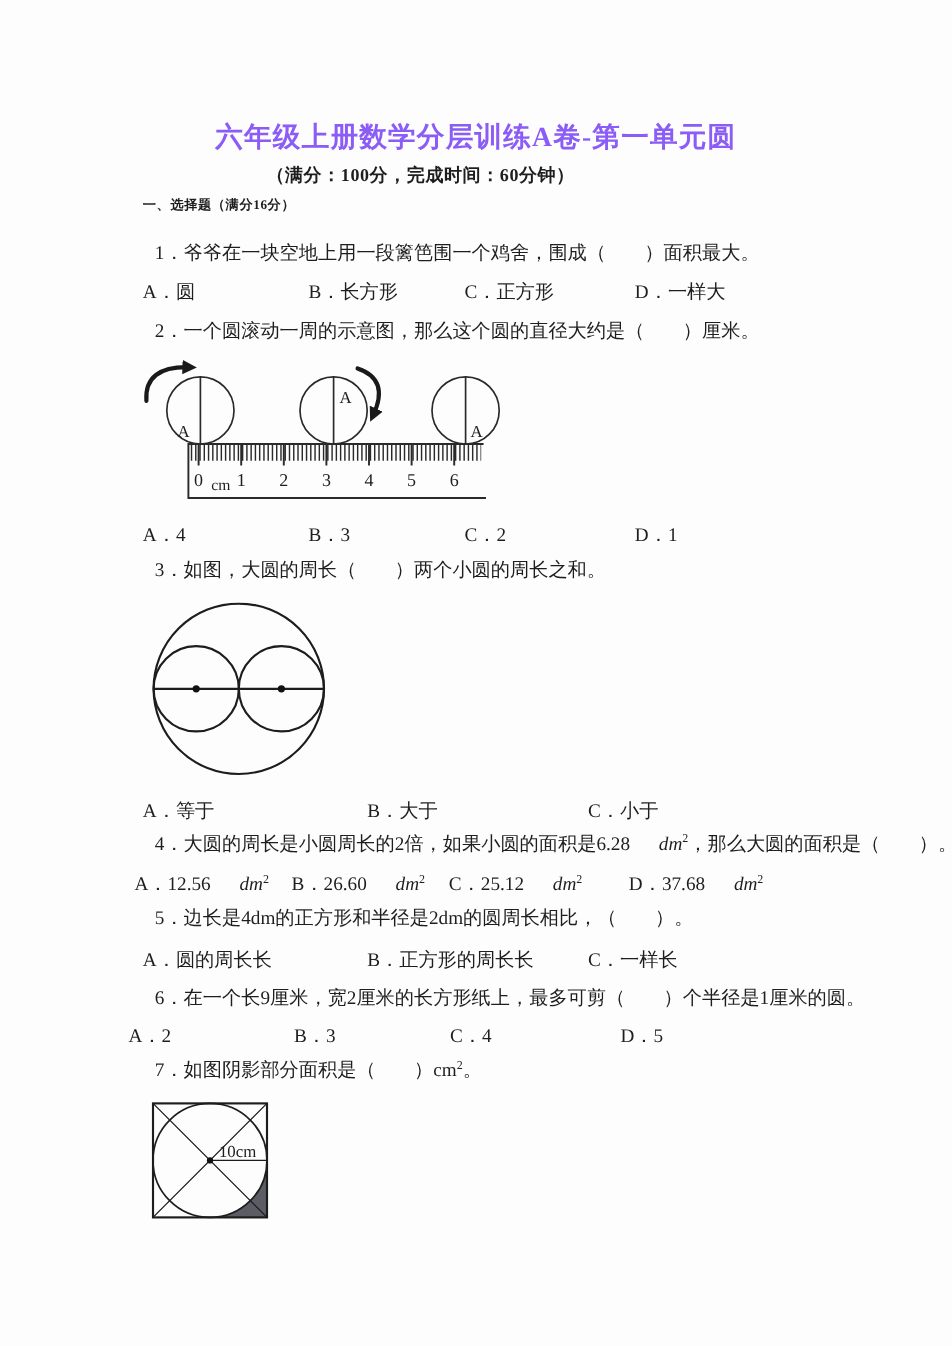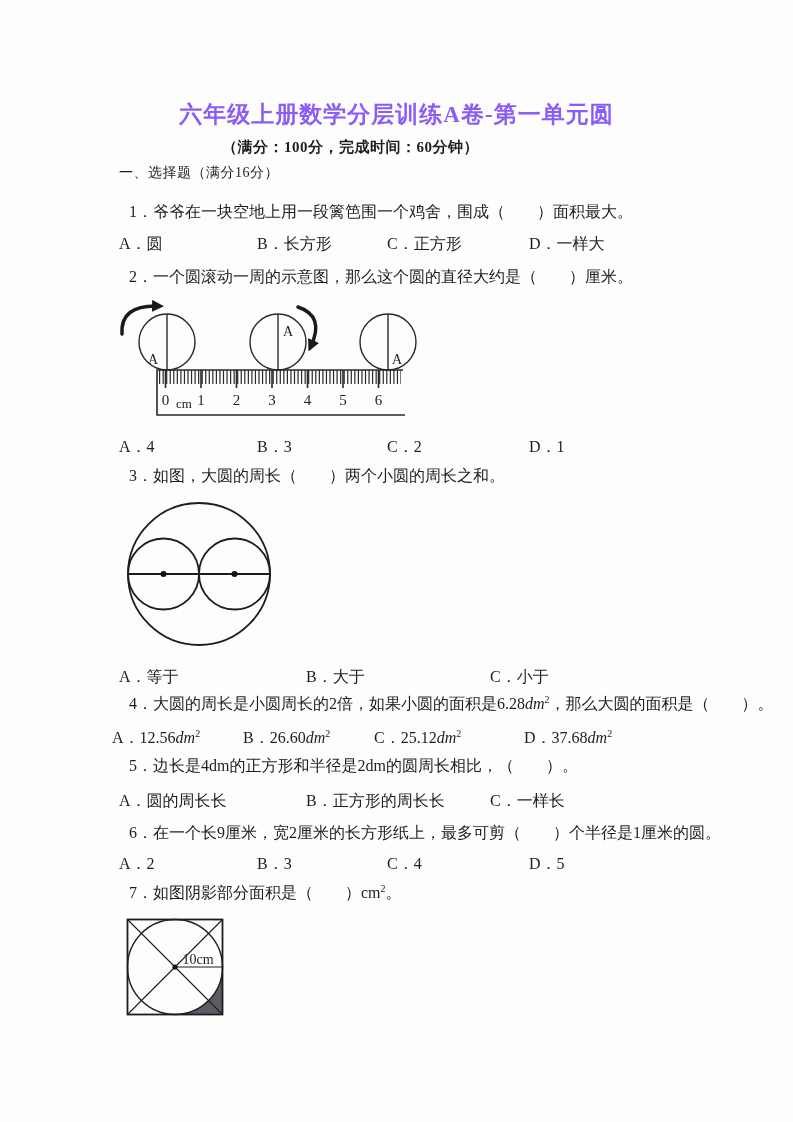--- a/index.html
+++ b/index.html
@@ -15,32 +15,32 @@
   .abs { position: absolute; white-space: nowrap; line-height: 1.15; }
   .title {
     left: 0; width: 793px; text-align: center;
     font-size: 23px; font-weight: bold; letter-spacing: 1px;
     color: #8b5cf6;
   }
   .subtitle {
     left: 0; width: 701px; text-align: center;
     font-size: 15px; font-weight: bold; letter-spacing: .5px;
   }
-  .heading { font-size: 14px; font-weight: normal; letter-spacing: .5px; }
+  .heading { font-size: 11px; font-weight: bold; letter-spacing: .5px; }
   .qtext { font-size: 16px; }
   .opts { display: flex; font-size: 16px; }
   .c1-4 { display: inline-block; width: 138px; }
   .c2-4 { display: inline-block; width: 130px; }
   .c3-4 { display: inline-block; width: 142px; }
   .c1-4m { display: inline-block; width: 131px; }
   .c2-4m { display: inline-block; width: 131px; }
   .c3-4m { display: inline-block; width: 150px; }
   .c1-3 { display: inline-block; width: 187px; }
   .c2-3 { display: inline-block; width: 184px; }
-  .it { font-style: italic; }
+  .it { font-style: italic; margin-left: 24px; }
   sup { font-size: 10px; line-height: 0; vertical-align: super; }
   svg text { font-family: "Liberation Serif", "DejaVu Serif", serif; fill: #1e1e1e; }
 </style>
 </head>
 <body>
 
 <div>
 
   <div class="abs title" style="top:102px">六年级上册数学分层训练A卷-第一单元圆</div>
   <div class="abs subtitle" style="top:139px">（满分：100分，完成时间：60分钟）</div>
@@ -133,21 +133,21 @@
   </div>
 
   <div class="abs qtext" style="left:129px; top:757px"><span>5．</span><span>边长是4dm的正方形和半径是2dm的圆周长相比，（　　）。</span></div>
   <div class="abs opts" style="left:119px; top:792px">
     <span class="c1-3"><span>A．</span><span>圆的周长长</span></span>
     <span class="c2-3"><span>B．</span><span>正方形的周长长</span></span>
     <span><span>C．</span><span>一样长</span></span>
   </div>
 
   <div class="abs qtext" style="left:129px; top:824px"><span>6．</span><span>在一个长9厘米，宽2厘米的长方形纸上，最多可剪（　　）个半径是1厘米的圆。</span></div>
-  <div class="abs opts" style="left:119px; top:855px">
+  <div class="abs opts" style="left:107px; top:855px">
     <span class="c1-4"><span>A．</span><span>2</span></span>
     <span class="c2-4"><span>B．</span><span>3</span></span>
     <span class="c3-4"><span>C．</span><span>4</span></span>
     <span><span>D．</span><span>5</span></span>
   </div>
 
   <div class="abs qtext" style="left:129px; top:884px"><span>7．</span><span>如图阴影部分面积是（　　）</span><span>cm</span><sup>2</sup><span>。</span></div>
 
   <svg class="abs" style="left:126px; top:916px" width="100" height="104" viewBox="0 0 100 104">
     <path d="M96.5,51 A47.5,47.5 0 0 1 49,98.5 L96.5,98.5 Z" stroke="none" fill="#5b5c64"></path>

